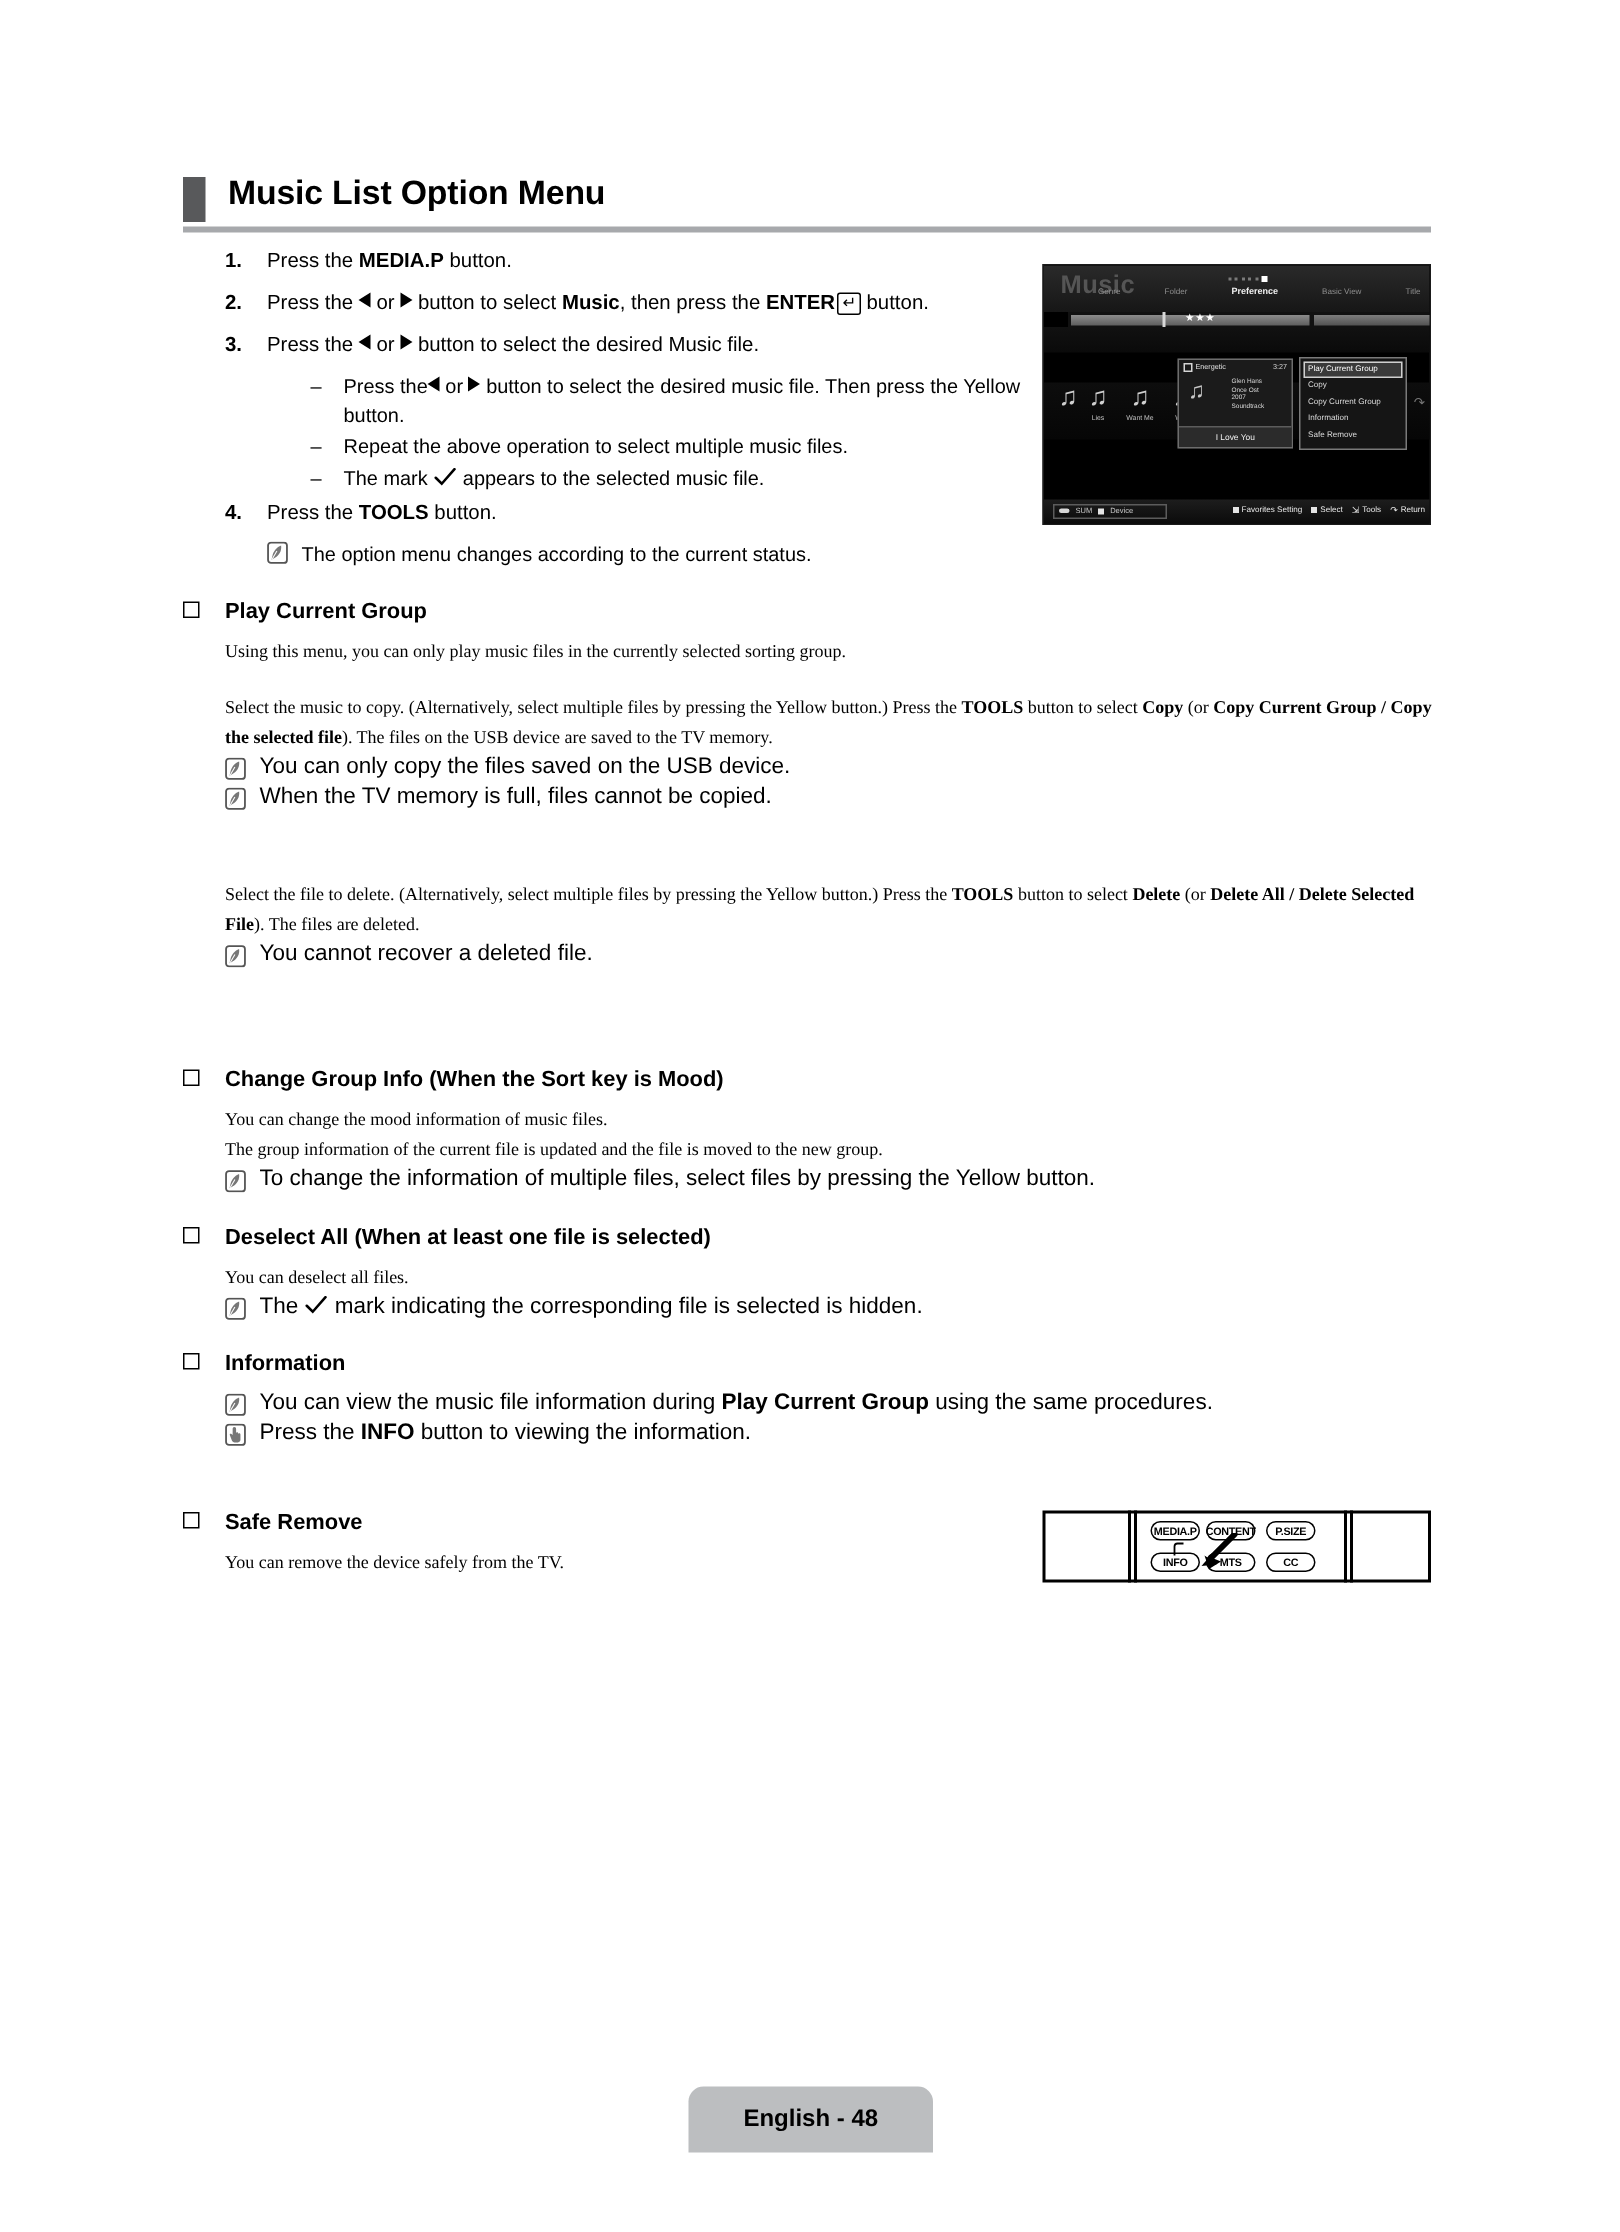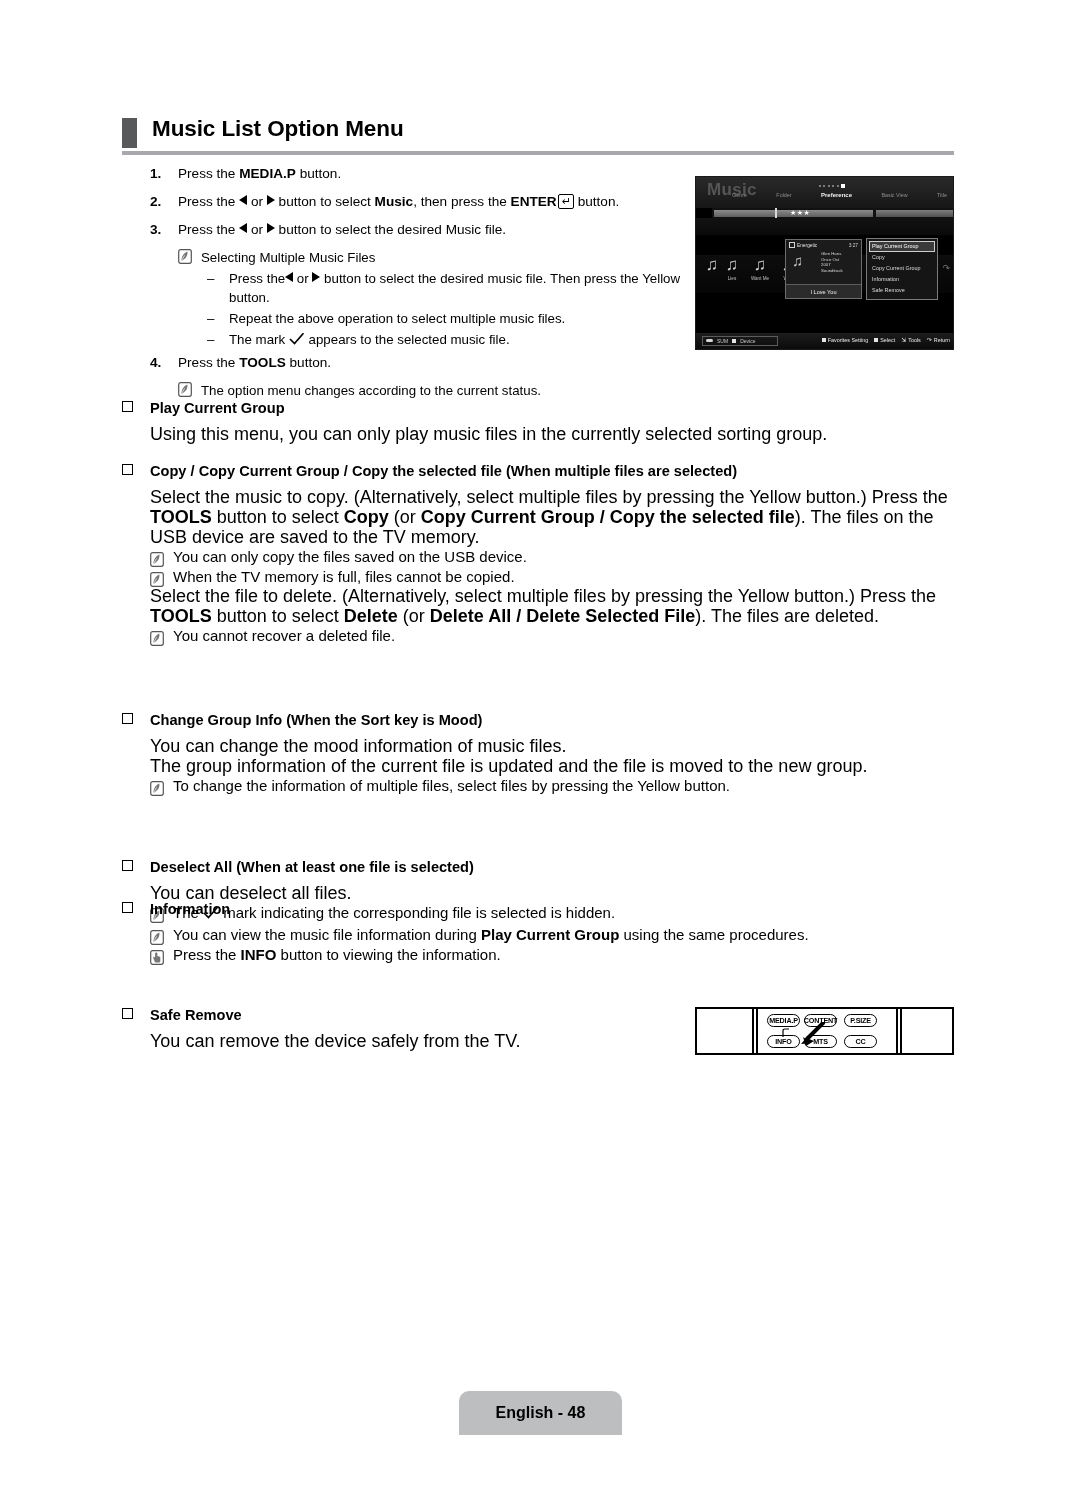--- a/index.html
+++ b/index.html
@@ -487,22 +487,23 @@
     height: 11px;
     border: 1.7px solid #000;
     box-sizing: border-box;
   }
   .sec-head .ht {
     margin-left: 28px;
     display: block;
   }
   .para {
     margin-left: 28px;
-    font-size: 18px;
+    font-size: 12px;
     line-height: 20px;
+    font-family: Liberation Serif, serif;
   }
   .note {
     position: relative;
     margin-left: 28px;
     font-size: 15px;
     line-height: 20px;
     min-height: 20px;
   }
   .note .ni {
     position: absolute;
@@ -608,30 +609,20 @@
     <div class="step">
       <span class="step-num">2.</span>
       <span class="step-text"><span>Press the </span><span class="arrow-l"></span><span> or </span><span class="arrow-r"></span><span> button to select </span><span class="b">Music</span><span>, then press the </span><span class="b">ENTER</span><span class="enter-key">↵</span><span> button.</span></span>
     </div>
 
     <div class="step">
       <span class="step-num">3.</span>
       <span class="step-text">Press the&nbsp;<span class="arrow-l"></span> or <span class="arrow-r"></span> button to select the desired Music file.</span>
     </div>
 
-    <div class="substep">
-      <span class="substep-icon">
-        <svg width="14" height="15" viewBox="0 0 14 15">
-            <rect x="0.7" y="0.7" width="12.6" height="13.6" rx="2" fill="none" stroke="#555" stroke-width="1.2"></rect>
-            <path d="M9.4 2.6 C6.6 3.6 4.2 6.4 3.6 9.7 L3.0 12.2 L5.0 11.0 C8.2 9.2 9.9 6.2 9.4 2.6 Z" fill="#777"></path>
-            <path d="M3.3 12.0 L6.6 6.4" stroke="#fff" stroke-width="0.7" fill="none"></path>
-          </svg>
-      </span>
-      <span class="substep-body">Selecting Multiple Music Files</span>
-    </div>
 
     <div class="dashitem">
       <span class="dash">–</span>
       <span class="dtext"><span>Press the</span><span class="arrow-l"></span><span> or </span><span class="arrow-r"></span><span> button to select the desired music file. Then press the Yellow button.</span></span>
     </div>
 
     <div class="dashitem">
       <span class="dash">–</span>
       <span class="dtext">Repeat the above operation to select multiple music files.</span>
     </div>
@@ -769,24 +760,20 @@
 
   <div class="section" style="top:398px;">
     <div class="sec-head">
       <span class="cb"></span>
       <span class="ht">Play Current Group</span>
     </div>
     <div class="para">Using this menu, you can only play music files in the currently selected sorting group.</div>
   </div>
 
   <div class="section" style="top:461px;">
-    <div class="sec-head">
-      <span class="cb"></span>
-      <span class="ht">Copy / Copy Current Group / Copy the selected file (When multiple files are selected)</span>
-    </div>
     <div class="para"><span>Select the music to copy. (Alternatively, select multiple files by pressing the Yellow button.) Press the </span><span class="b">TOOLS</span><span> button to select </span><span class="b">Copy</span><span> (or </span><span class="b">Copy Current Group / Copy the selected file</span><span>). The files on the USB device are saved to the TV memory.</span></div>
     <div class="note">
       <span class="ni"><span class="icon-note"><svg width="14" height="15" viewBox="0 0 14 15">
               <rect x="0.7" y="0.7" width="12.6" height="13.6" rx="2" fill="none" stroke="#555" stroke-width="1.2"></rect>
               <path d="M9.4 2.6 C6.6 3.6 4.2 6.4 3.6 9.7 L3.0 12.2 L5.0 11.0 C8.2 9.2 9.9 6.2 9.4 2.6 Z" fill="#777"></path>
               <path d="M3.3 12.0 L6.6 6.4" stroke="#fff" stroke-width="0.7" fill="none"></path>
             </svg></span></span>
       <span class="nt">You can only copy the files saved on the USB device.</span>
     </div>
     <div class="note">
@@ -821,21 +808,21 @@
     <div class="note">
       <span class="ni"><span class="icon-note"><svg width="14" height="15" viewBox="0 0 14 15">
               <rect x="0.7" y="0.7" width="12.6" height="13.6" rx="2" fill="none" stroke="#555" stroke-width="1.2"></rect>
               <path d="M9.4 2.6 C6.6 3.6 4.2 6.4 3.6 9.7 L3.0 12.2 L5.0 11.0 C8.2 9.2 9.9 6.2 9.4 2.6 Z" fill="#777"></path>
               <path d="M3.3 12.0 L6.6 6.4" stroke="#fff" stroke-width="0.7" fill="none"></path>
             </svg></span></span>
       <span class="nt">To change the information of multiple files, select files by pressing the Yellow button.</span>
     </div>
   </div>
 
-  <div class="section" style="top:815px;margin-top:42px;">
+  <div class="section" style="top:815px;">
     <div class="sec-head">
       <span class="cb"></span>
       <span class="ht">Deselect All (When at least one file is selected)</span>
     </div>
     <div class="para">You can deselect all files.</div>
     <div class="note">
       <span class="ni"><span class="icon-note"><svg width="14" height="15" viewBox="0 0 14 15">
               <rect x="0.7" y="0.7" width="12.6" height="13.6" rx="2" fill="none" stroke="#555" stroke-width="1.2"></rect>
               <path d="M9.4 2.6 C6.6 3.6 4.2 6.4 3.6 9.7 L3.0 12.2 L5.0 11.0 C8.2 9.2 9.9 6.2 9.4 2.6 Z" fill="#777"></path>
               <path d="M3.3 12.0 L6.6 6.4" stroke="#fff" stroke-width="0.7" fill="none"></path>

